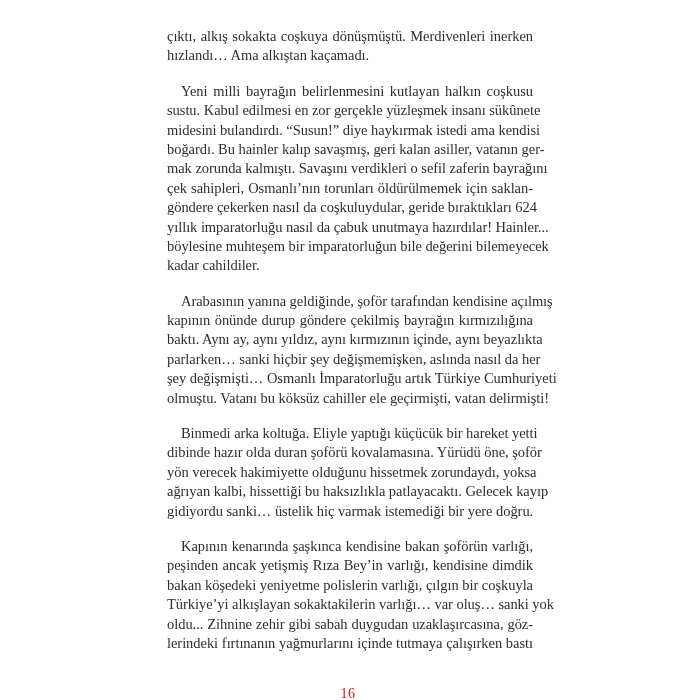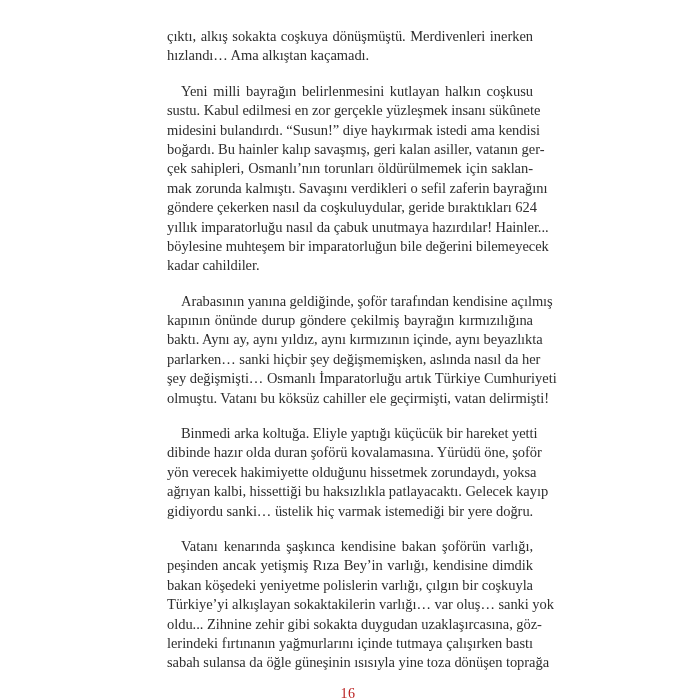--- a/index.html
+++ b/index.html
@@ -56,22 +56,22 @@
   <div class="text-block">
       <div class="paragraph">
         <div class="line">çıktı, alkış sokakta coşkuya dönüşmüştü. Merdivenleri inerken</div>
         <div class="line endline">hızlandı… Ama alkıştan kaçamadı.</div>
       </div>
       <div class="paragraph">
         <div class="line indent">Yeni milli bayrağın belirlenmesini kutlayan halkın coşkusu</div>
         <div class="line">sustu. Kabul edilmesi en zor gerçekle yüzleşmek insanı sükûnete</div>
         <div class="line">midesini bulandırdı. “Susun!” diye haykırmak istedi ama kendisi</div>
         <div class="line">boğardı. Bu hainler kalıp savaşmış, geri kalan asiller, vatanın ger-</div>
+        <div class="line">mak zorunda kalmıştı. Savaşını verdikleri o sefil zaferin bayrağını</div>
         <div class="line">çek sahipleri, Osmanlı’nın torunları öldürülmemek için saklan-</div>
-        <div class="line">mak zorunda kalmıştı. Savaşını verdikleri o sefil zaferin bayrağını</div>
         <div class="line">göndere çekerken nasıl da coşkuluydular, geride bıraktıkları 624</div>
         <div class="line">yıllık imparatorluğu nasıl da çabuk unutmaya hazırdılar! Hainler...</div>
         <div class="line">böylesine muhteşem bir imparatorluğun bile değerini bilemeyecek</div>
         <div class="line endline">kadar cahildiler.</div>
       </div>
       <div class="paragraph">
         <div class="line indent">Arabasının yanına geldiğinde, şoför tarafından kendisine açılmış</div>
         <div class="line">kapının önünde durup göndere çekilmiş bayrağın kırmızılığına</div>
         <div class="line">baktı. Aynı ay, aynı yıldız, aynı kırmızının içinde, aynı beyazlıkta</div>
         <div class="line">parlarken… sanki hiçbir şey değişmemişken, aslında nasıl da her</div>
@@ -79,23 +79,22 @@
         <div class="line endline">olmuştu. Vatanı bu köksüz cahiller ele geçirmişti, vatan delirmişti!</div>
       </div>
       <div class="paragraph">
         <div class="line indent">Binmedi arka koltuğa. Eliyle yaptığı küçücük bir hareket yetti</div>
         <div class="line">dibinde hazır olda duran şoförü kovalamasına. Yürüdü öne, şoför</div>
         <div class="line">yön verecek hakimiyette olduğunu hissetmek zorundaydı, yoksa</div>
         <div class="line">ağrıyan kalbi, hissettiği bu haksızlıkla patlayacaktı. Gelecek kayıp</div>
         <div class="line endline">gidiyordu sanki… üstelik hiç varmak istemediği bir yere doğru.</div>
       </div>
       <div class="paragraph">
-        <div class="line indent">Vatanı kenarında şaşkınca kendisine bakan şoförün varlığı,</div>
+        <div class="line indent">Kapının kenarında şaşkınca kendisine bakan şoförün varlığı,</div>
         <div class="line">peşinden ancak yetişmiş Rıza Bey’in varlığı, kendisine dimdik</div>
         <div class="line">bakan köşedeki yeniyetme polislerin varlığı, çılgın bir coşkuyla</div>
         <div class="line">Türkiye’yi alkışlayan sokaktakilerin varlığı… var oluş… sanki yok</div>
-        <div class="line">oldu... Zihnine zehir gibi sokakta duygudan uzaklaşırcasına, göz-</div>
+        <div class="line">oldu... Zihnine zehir gibi sabah duygudan uzaklaşırcasına, göz-</div>
         <div class="line">lerindeki fırtınanın yağmurlarını içinde tutmaya çalışırken bastı</div>
-        <div class="line">sabah sulansa da öğle güneşinin ısısıyla yine toza dönüşen toprağa</div>
       </div>
     </div>
   <div class="page-number">16</div>
 </div>
 
 </body></html>

